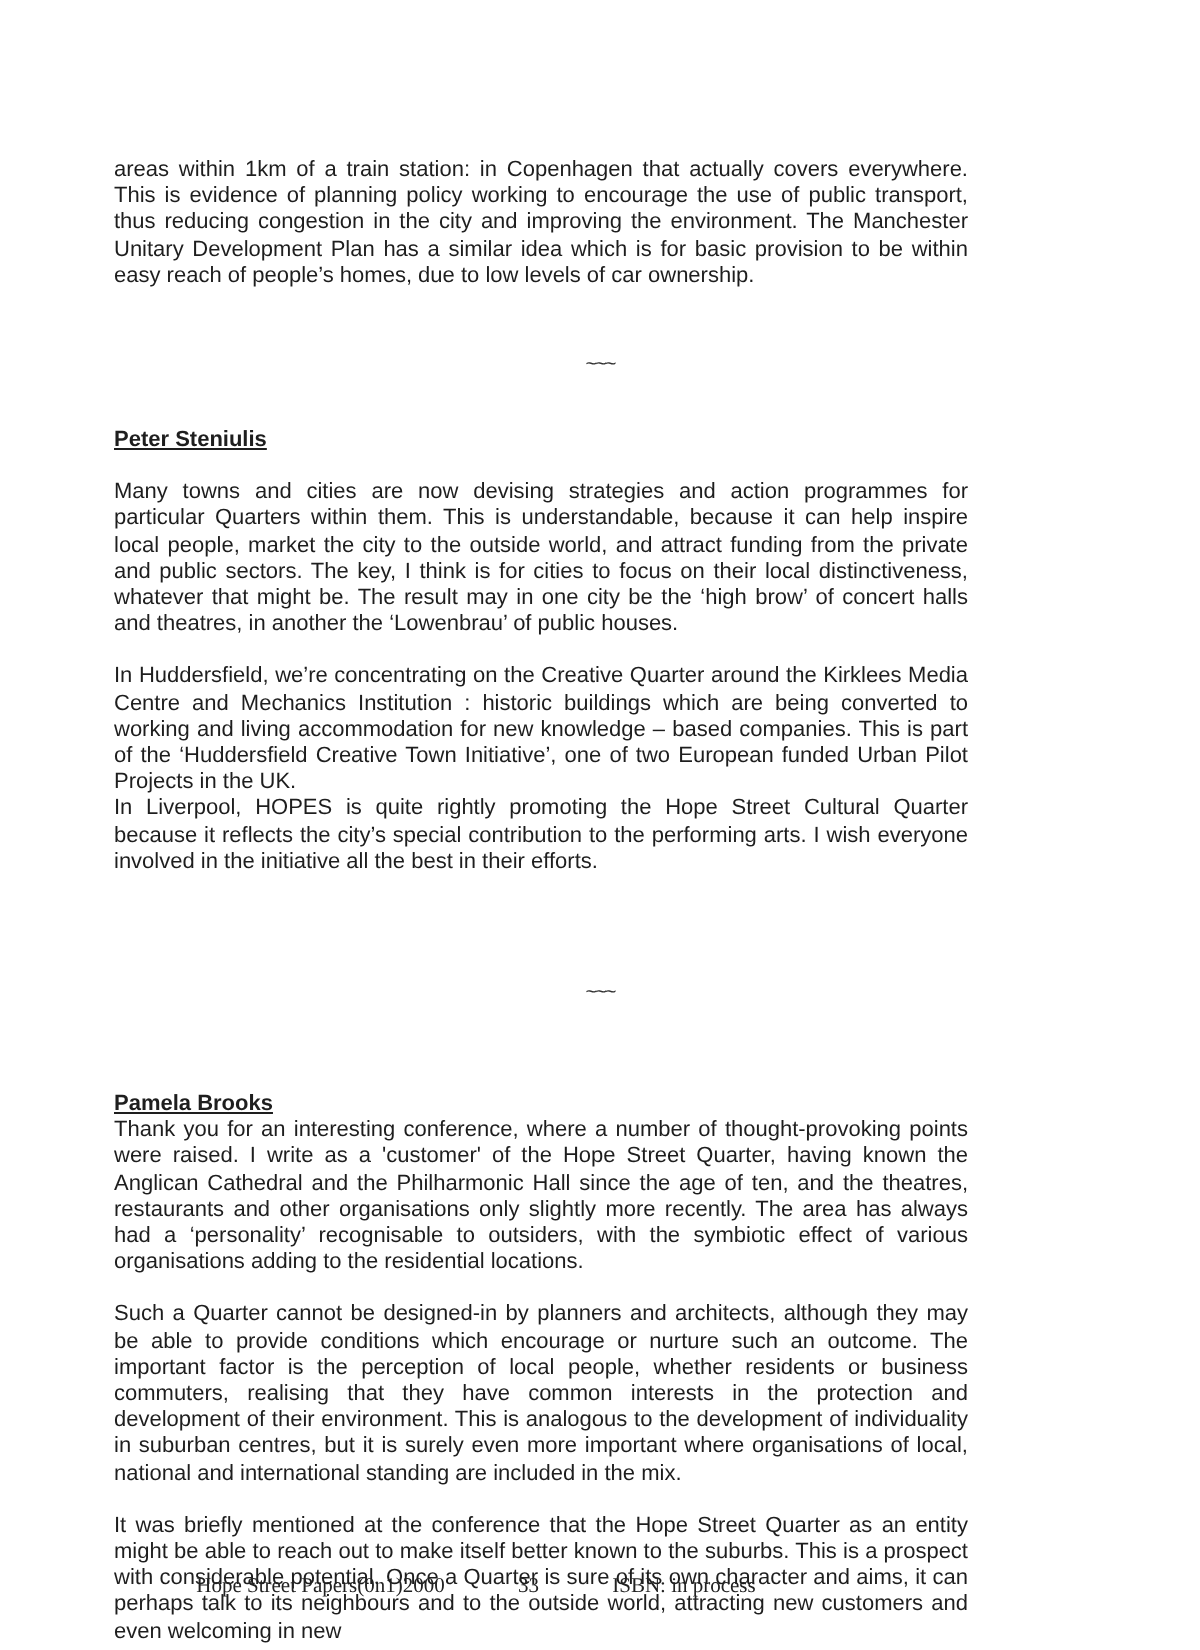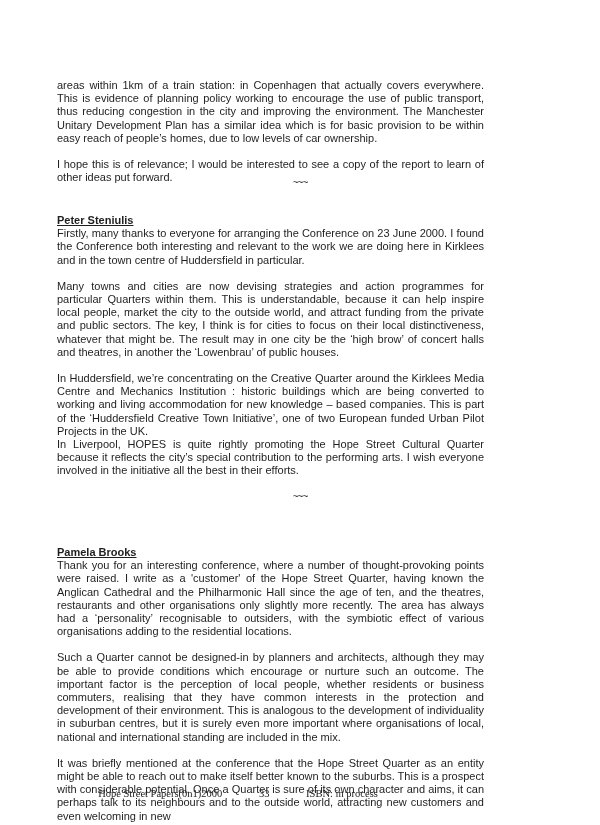--- a/index.html
+++ b/index.html
@@ -13,28 +13,26 @@
   .sep { position: absolute; left: 0; width: 600px; text-align: center; font-size: 10px; line-height: 10px; color: #333; letter-spacing: -1px; }
   .footer { position: absolute; left: 0; width: 476px; top: 788px; text-align: center; font-family: "Liberation Serif", serif; font-size: 10.5px; color: #222; }
   .footer span { display: inline-block; }
   .footer .pg { margin: 0 34px; }
 </style>
 </head>
 <body>
 
 <div class="text" style="top:79px;">
   <p>areas within 1km of a train station: in Copenhagen that actually covers everywhere.  This is evidence of planning policy working to encourage the use of public transport, thus reducing congestion in the city and improving the environment.  The Manchester Unitary Development Plan has a similar idea which is for basic provision to be within easy reach of people’s homes, due to low levels of car ownership.</p>
-  <p style="margin-top:13px;">I hope this is of relevance;  I would be interested to see a copy of the report to learn of other ideas put forward.</p>
 </div>
 
 <div class="sep" style="top:178px;">~~~</div>
 
 <div class="text" style="top:214px;">
   <p class="name">Peter Steniulis</p>
-  <p>Firstly, many thanks to everyone for arranging the Conference on 23 June 2000.  I found the Conference both interesting and relevant to the work we are doing here in Kirklees and in the town centre of Huddersfield in particular.</p>
   <p style="margin-top:13px;">Many towns and cities are now devising strategies and action programmes for particular Quarters within them.  This is understandable, because it can help inspire local people, market the city to the outside world, and attract funding from the private and public sectors.  The key, I think is for cities to focus on their local distinctiveness, whatever that might be.  The result may in one city be the ‘high brow’ of concert halls and theatres, in another the ‘Lowenbrau’ of public houses.</p>
   <p style="margin-top:13px;">In Huddersfield, we’re concentrating on the Creative Quarter around the Kirklees Media Centre and Mechanics Institution : historic buildings which are being converted to working and living accommodation for new knowledge – based companies.  This is part of the ‘Huddersfield Creative Town Initiative’, one of two European funded Urban Pilot Projects in the UK.</p>
   <p style="">In Liverpool, HOPES is quite rightly promoting the Hope Street Cultural Quarter because it reflects the city’s special contribution to the performing arts.  I wish everyone involved in the initiative all the best in their efforts.</p>
 </div>
 
 <div class="sep" style="top:492px;">~~~</div>
 
 <div class="text" style="top:546px;">
   <p class="name">Pamela Brooks</p>
   <p>Thank you for an interesting conference, where a number of thought-provoking points were raised.  I write as a 'customer' of the Hope Street Quarter, having known the Anglican Cathedral and the Philharmonic Hall since the age of ten, and the theatres, restaurants and other organisations only slightly more recently.  The area has always had a ‘personality’ recognisable to outsiders, with the symbiotic effect of various organisations adding to the residential locations.</p>

